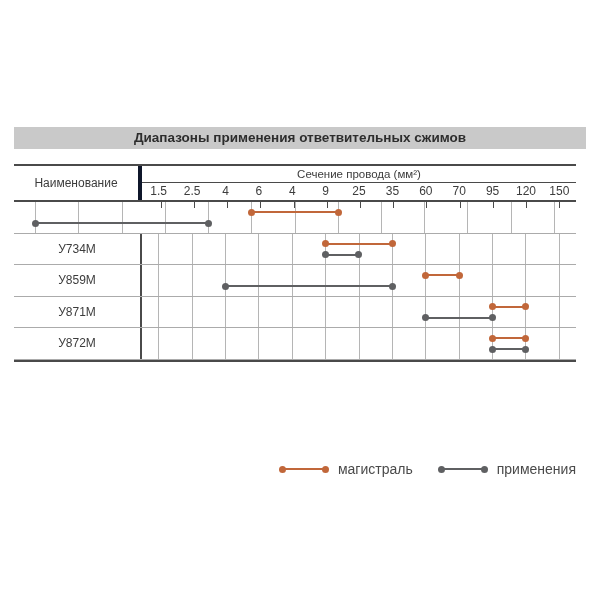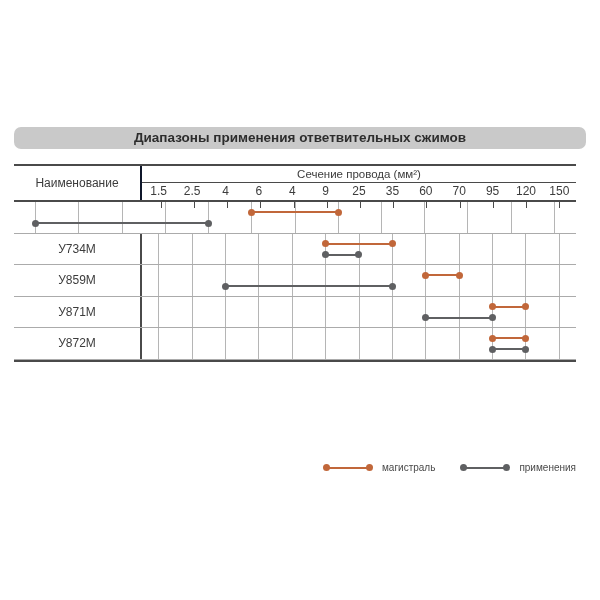--- a/index.html
+++ b/index.html
@@ -5,30 +5,30 @@
   html,body { margin:0; padding:0; background:#fff; }
   .canvas {
     position:relative; width:600px; height:600px; margin:0 auto;
     background:#ffffff; overflow:hidden;
     font-family:"Liberation Sans","DejaVu Sans",sans-serif;
     color:#3c3c3c;
   }
   .title-bar {
     position:absolute; left:14px; right:14px; top:127px; height:22px;
     background:#c9c9c9; text-align:center; line-height:22px;
-    font-size:13.5px; font-weight:bold; color:#2d2d2d;border-radius:7px;
+    font-size:13.5px; font-weight:bold; color:#2d2d2d;
   }
   .table {
     position:absolute; left:14px; top:164px; width:562px;
     border-top:2px solid #4a4a4a; border-bottom:2px solid #4a4a4a;
     background:#fff;
   }
   .header { display:flex; height:34px; border-bottom:2px solid #4a4a4a; }
   .name-head {
-    width:128px; border-right:2px solid #0f172a; box-sizing:border-box;
+    width:128px; border-right:4px solid #0f172a; box-sizing:border-box;
     display:flex; align-items:center; justify-content:center;
     font-size:12px;
   }
   .section-head { flex:1; display:flex; flex-direction:column; }
   .group-label {
     height:16px; line-height:16px; text-align:center; font-size:11.5px;
     border-bottom:1px solid #4a4a4a;
   }
   .ticks { flex:1; display:flex; }
   .tick-label { flex:1; text-align:center; font-size:12px; line-height:17px; }
@@ -48,22 +48,22 @@
   }
   .segment { position:absolute; height:2px; border-radius:1px; z-index:2; }
   .segment::before, .segment::after {
     content:""; position:absolute; width:7px; height:7px; border-radius:50%;
     background:inherit; top:-2.5px;
   }
   .segment::before { left:-3.5px; }
   .segment::after  { right:-3.5px; }
   .legend {
     position:absolute; top:461px; right:24px; height:12px;
-    display:flex; align-items:flex-end; gap:28px;
-    font-size:10px; color:#4a4a4a;
+    display:flex; align-items:flex-start; gap:28px;
+    font-size:14px; color:#4a4a4a;
   }
   .legend-item { display:flex; align-items:center; gap:12px; }
   .legend-line { display:inline-block; width:44px; height:2px; position:relative; border-radius:1px; }
   .legend-line::before, .legend-line::after {
     content:""; position:absolute; width:7px; height:7px; border-radius:50%;
     background:inherit; top:-2.5px;
   }
   .legend-line::before { left:-3px; }
   .legend-line::after  { right:-3px; }
 </style>

